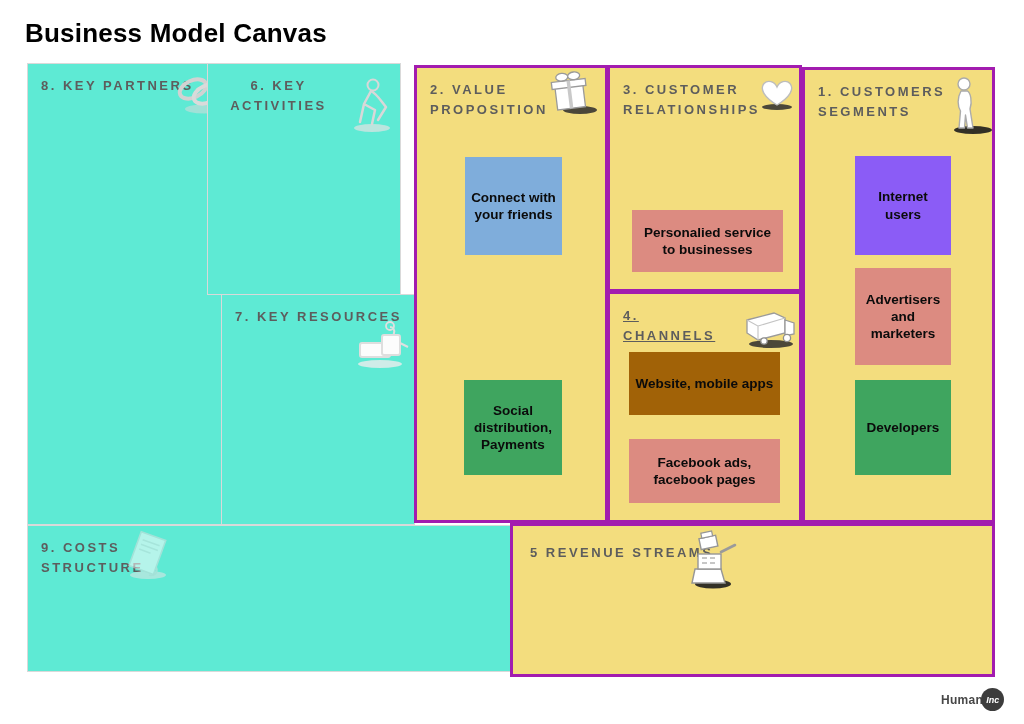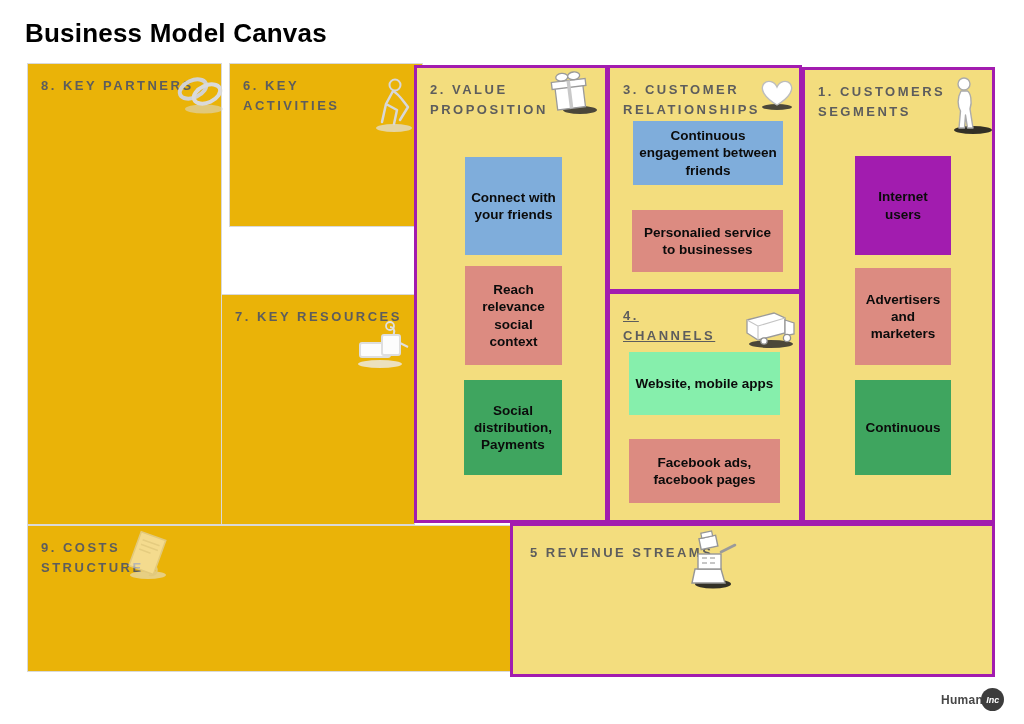--- a/index.html
+++ b/index.html
@@ -1,21 +1,21 @@
 <!DOCTYPE html>
 <html><head>
 <meta charset="utf-8">
 <style>
   html,body{margin:0;padding:0;background:#ffffff;}
   body{width:1024px;height:724px;position:relative;overflow:hidden;
        font-family:"Liberation Sans","DejaVu Sans",sans-serif;}
   .page-title{position:absolute;left:25px;top:18px;font-size:26px;font-weight:600;
        color:#000000;letter-spacing:.2px;}
   .panel{position:absolute;box-sizing:border-box;}
-  .panel.white{background:#eab308;border:1px solid #d9d9d9;}
+  .panel.white{background:#5eead4;border:1px solid #d9d9d9;}
   .panel.yellow{border:3px solid #a21caf;}
   .hdr{position:absolute;left:13px;top:12px;font-size:13px;font-weight:bold;
        letter-spacing:2.5px;color:#5d5d5d;line-height:1.5;}
   .note{position:absolute;display:flex;align-items:center;justify-content:center;
        text-align:center;font-weight:bold;font-size:13.5px;color:#0b0b0b;
        line-height:1.28;padding:4px;box-sizing:border-box;}
   .icon{position:absolute;}
   .logo{position:absolute;left:941px;top:688px;display:flex;align-items:center;}
   .logo-text{font-size:12px;font-weight:bold;color:#474747;letter-spacing:.3px;}
   .logo-badge{width:23px;height:23px;border-radius:50%;background:#3c3c3c;color:#fff;
@@ -31,21 +31,21 @@
   <div class="hdr" style="width:170px;">8. KEY PARTNERS</div>
   <div class="icon" style="left:142px;top:8px;width:58px;height:44px;">
     <svg width="58" height="44" viewBox="0 0 58 44">
       <ellipse cx="34" cy="37" rx="19" ry="4.5" fill="#d9d9d9" opacity="0.55"></ellipse>
       <ellipse cx="23" cy="17" rx="14" ry="8.5" fill="none" stroke="#d2d2d2" stroke-width="4" transform="rotate(-24 23 17)"></ellipse>
       <ellipse cx="37" cy="22" rx="14" ry="8.5" fill="none" stroke="#dadada" stroke-width="4" transform="rotate(-24 37 22)"></ellipse>
     </svg>
   </div>
 </div>
 
-<div class="panel white" style="left:229px;top:63px;width:194px;height:164px;">
+<div class="panel white" style="left:207px;top:63px;width:194px;height:232px;text-align:center;">
   <div class="hdr" style="width:115px;">6. KEY ACTIVITIES</div>
   <div class="icon" style="left:140px;top:12px;width:48px;height:58px;">
     <svg width="48" height="58" viewBox="0 0 48 58">
       <ellipse cx="24" cy="52" rx="18" ry="4" fill="#e3e3e3" opacity="0.7"></ellipse>
       <circle cx="25" cy="9" r="5.5" fill="none" stroke="#d8d8d8" stroke-width="2"></circle>
       <path d="M23 15 L16 28 L12 46 M16 28 L27 34 L24 48 M23 15 C29 18 33 25 38 31 L30 44" fill="none" stroke="#d8d8d8" stroke-width="2.5" stroke-linecap="round" stroke-linejoin="round"></path>
     </svg>
   </div>
 </div>
 
@@ -71,64 +71,62 @@
       <g transform="rotate(-7 26 26)">
         <rect x="9" y="17" width="28" height="22" fill="#ffffff" stroke="#9a9a9a" stroke-width="1.3"></rect>
         <rect x="6" y="11" width="34" height="7" fill="#ffffff" stroke="#9a9a9a" stroke-width="1.3"></rect>
         <line x1="23" y1="11" x2="23" y2="39" stroke="#c9c9c9" stroke-width="3.5"></line>
         <ellipse cx="17" cy="7" rx="6" ry="3.8" fill="#ffffff" stroke="#9a9a9a" stroke-width="1.3"></ellipse>
         <ellipse cx="29" cy="7" rx="6" ry="3.8" fill="#ffffff" stroke="#9a9a9a" stroke-width="1.3"></ellipse>
       </g>
     </svg>
   </div>
   <div class="note" style="left: 48px; top: 89px; width: 97px; height: 98px; background: rgb(127, 173, 219);">Connect with your friends</div>
-  <div class="note" style="left: 48px; top: 198px; width: 97px; height: 99px; background: rgb(220, 139, 129);">Reach relevance social context</div>
   <div class="note" style="left: 47px; top: 312px; width: 98px; height: 95px; background: rgb(63, 165, 95);">Social distribution, Payments</div>
 </div>
 
 <div class="panel yellow" style="left: 607px; top: 65px; width: 195px; height: 227px; background: rgb(243, 221, 126);">
   <div class="hdr" style="width:170px;">3. CUSTOMER RELATIONSHIPS</div>
   <div class="icon" style="left:146px;top:9px;width:42px;height:34px;">
     <svg width="42" height="34" viewBox="0 0 42 34">
       <ellipse cx="21" cy="30" rx="15" ry="3" fill="#2d2d2d" opacity="0.85"></ellipse>
       <path d="M21 28 C8 20 3.5 12 8 6.5 C12 2.5 18.5 4.5 21 10 C23.5 4.5 30 2.5 34 6.5 C38.5 12 34 20 21 28 Z" fill="#ffffff" stroke="#bdbdbd" stroke-width="1.4"></path>
     </svg>
   </div>
-  <div class="note" style="left: 23px; top: 53px; width: 150px; height: 64px; background: rgb(127, 173, 219);">Continuous engagement between friends</div>
   <div class="note" style="left: 22px; top: 142px; width: 151px; height: 62px; background: rgb(220, 139, 129);">Personalied service to businesses</div>
 </div>
 
 <div class="panel yellow" style="left: 607px; top: 291px; width: 195px; height: 232px; background: rgb(243, 221, 126);">
   <div class="hdr" style="width:100px;text-decoration:underline;">4. CHANNELS</div>
   <div class="icon" style="left:132px;top:13px;width:56px;height:42px;">
     <svg width="56" height="42" viewBox="0 0 56 42">
       <ellipse cx="29" cy="37" rx="22" ry="4" fill="#2d2d2d" opacity="0.85"></ellipse>
       <path d="M5 13 L32 6 L43 11 L43 26 L16 33 L5 26 Z" fill="#ffffff" stroke="#9a9a9a" stroke-width="1.3"></path>
       <path d="M5 13 L16 19 L16 33 M16 19 L43 11" fill="none" stroke="#c4c4c4" stroke-width="1.1"></path>
       <path d="M43 13 L52 16 L52 27 L43 29 Z" fill="#ffffff" stroke="#9a9a9a" stroke-width="1.3"></path>
       <circle cx="45" cy="31" r="3.6" fill="#ffffff" stroke="#8e8e8e" stroke-width="1.3"></circle>
       <circle cx="22" cy="34" r="3.2" fill="#ffffff" stroke="#8e8e8e" stroke-width="1.3"></circle>
     </svg>
   </div>
-  <div class="note" style="left: 19px; top: 58px; width: 151px; height: 63px; background: #86efac;">Website, mobile apps</div>
+  <div class="note" style="left: 19px; top: 58px; width: 151px; height: 63px; background: #a16207;">Website, mobile apps</div>
   <div class="note" style="left: 19px; top: 145px; width: 151px; height: 64px; background: rgb(220, 139, 129);">Facebook ads, facebook pages</div>
 </div>
 
 <div class="panel yellow" style="left: 802px; top: 67px; width: 193px; height: 456px; background: rgb(243, 221, 126); text-decoration: underline;">
   <div class="hdr" style="width:150px;">1. CUSTOMERS SEGMENTS</div>
   <div class="icon" style="left:144px;top:6px;width:44px;height:60px;">
     <svg width="44" height="60" viewBox="0 0 44 60">
       <ellipse cx="24" cy="54" rx="19" ry="4" fill="#1d1d1d" opacity="0.9"></ellipse>
       <circle cx="15" cy="8" r="6" fill="#ffffff" stroke="#ababab" stroke-width="1.4"></circle>
       <path d="M12 15 C8 22 8.5 30 11.5 35 L10 52 L15.5 52 L16.5 39 L18.5 52 L24 52 L21 33 C23.5 25 21.5 17 18.5 15 Z" fill="#ffffff" stroke="#ababab" stroke-width="1.4" stroke-linejoin="round"></path>
     </svg>
   </div>
-  <div class="note" style="left: 50px; top: 86px; width: 96px; height: 99px; background: #a21caf;">Internet users</div>
+  <div class="note" style="left: 50px; top: 86px; width: 96px; height: 99px; background: #8b5cf6;">Internet users</div>
   <div class="note" style="left: 50px; top: 198px; width: 96px; height: 97px; background: rgb(220, 139, 129);">Advertisers and marketers</div>
-  <div class="note" style="left: 50px; top: 310px; width: 96px; height: 95px; background: rgb(63, 165, 95);">Continuous</div>
+  <div class="note" style="left: 50px; top: 310px; width: 96px; height: 95px; background: rgb(63, 165, 95);">Developers</div>
 </div>
 
 <div class="panel white" style="left:27px;top:525px;width:484px;height:147px;">
   <div class="hdr" style="width:130px;">9. COSTS STRUCTURE</div>
   <div class="icon" style="left:90px;top:3px;width:58px;height:52px;">
     <svg width="58" height="52" viewBox="0 0 58 52" opacity="0.55">
       <ellipse cx="30" cy="46" rx="18" ry="4" fill="#e6e6e6"></ellipse>
       <g transform="rotate(20 29 25)">
         <rect x="16" y="6" width="26" height="36" fill="#fdfdfd" stroke="#dcdcdc" stroke-width="1.6"></rect>
         <path d="M20 13 h18 M20 18 h18 M20 23 h12" stroke="#e2e2e2" stroke-width="1.6"></path>

